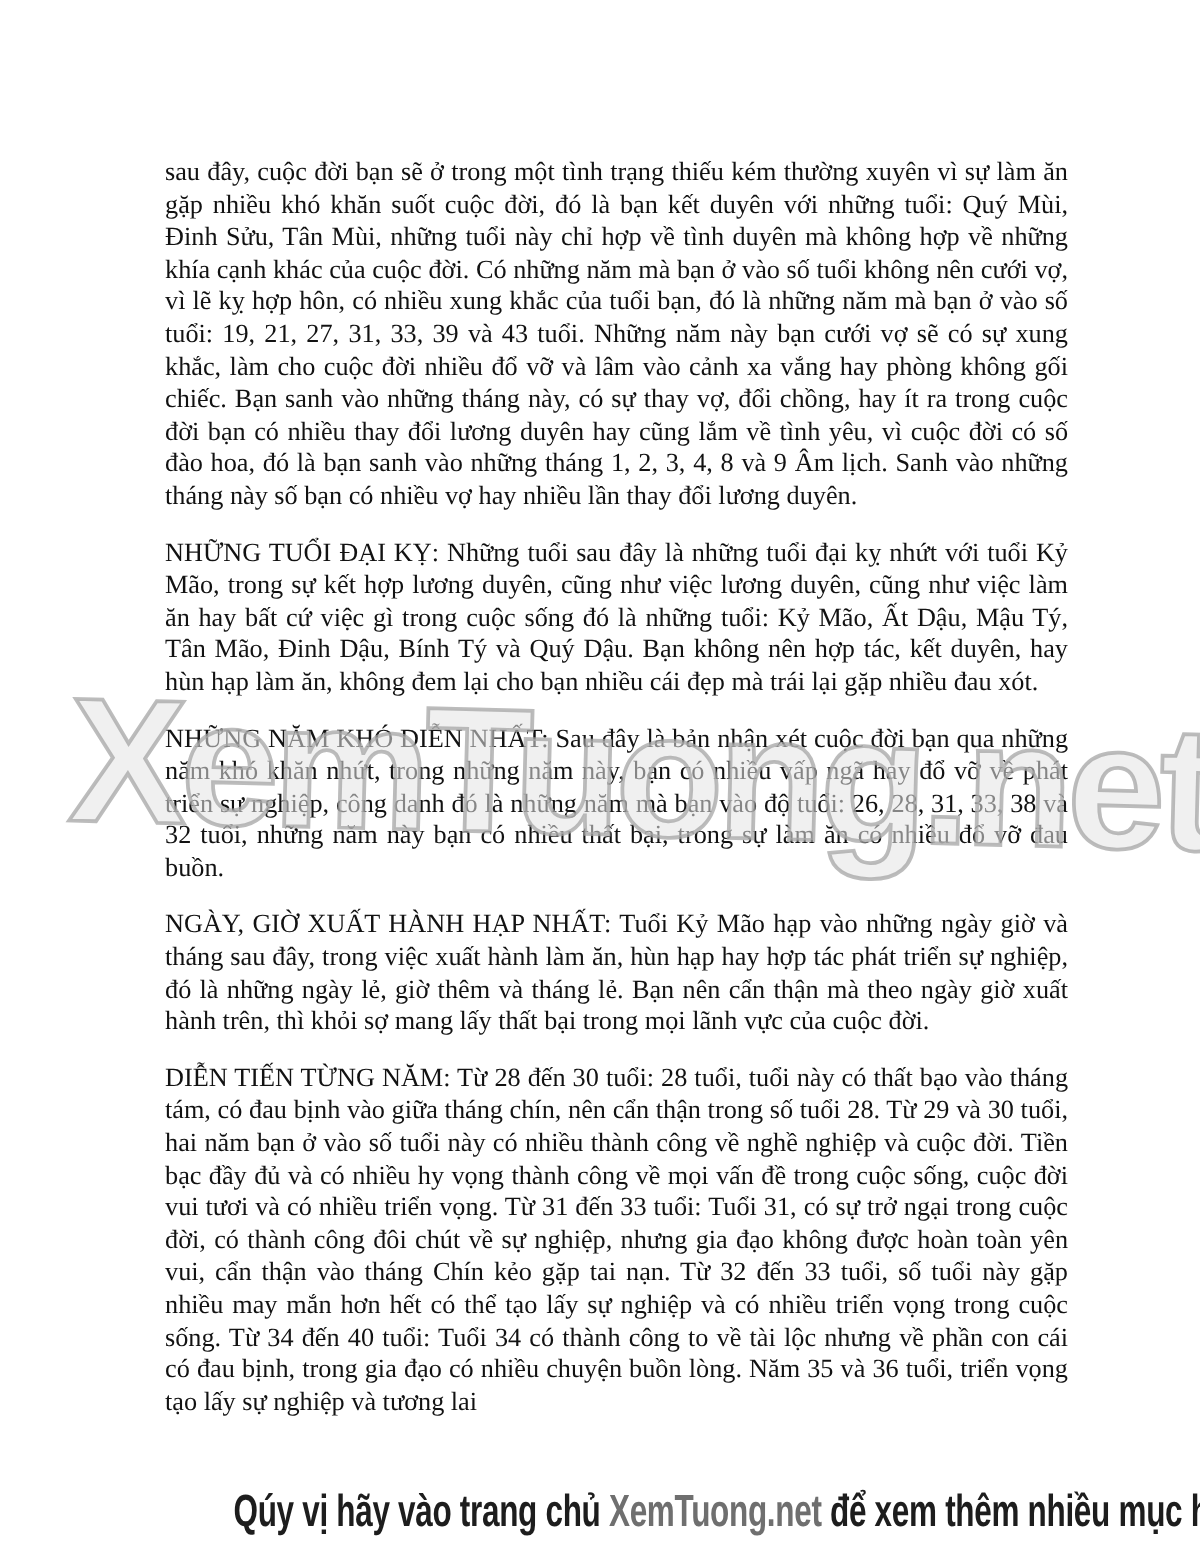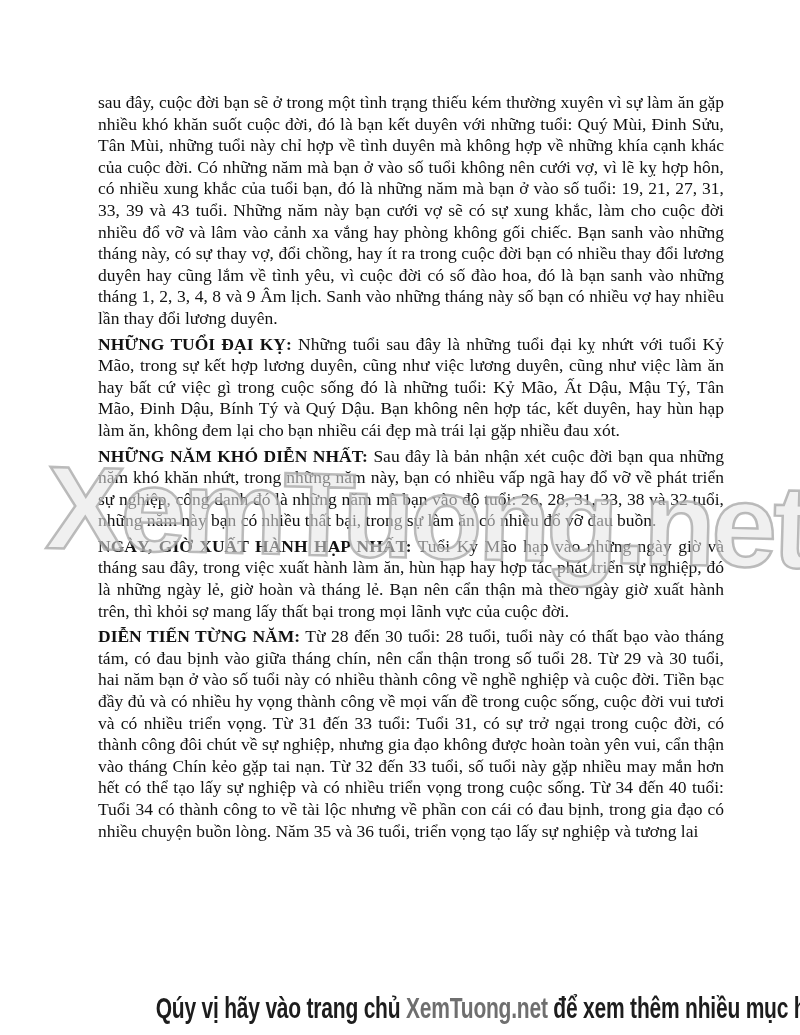--- a/index.html
+++ b/index.html
@@ -14,22 +14,22 @@
   .text-block {
     position: absolute;
     left: 94px;
     top: 88px;
     width: 634px;
     font-size: 17.5px;
     line-height: 21.6px;
     color: #121212;
     text-align: justify;
   }
-  .para { margin: 4px; }
-  .para-heading { font-weight: bold; }
+  .para { margin: 16px; }
+  .para-heading { font-weight: normal; }
   .watermark {
     position: absolute;
     left: 46px;
     top: 448px;
     white-space: nowrap;
     font-family: "Liberation Sans", sans-serif;
     font-weight: bold;
     font-size: 118px;
     letter-spacing: -4px;
     line-height: 1;
@@ -61,21 +61,21 @@
 </style>
 </head>
 <body>
 
 <div class="page">
 
   <div class="text-block">
     <p class="para"><span class="para-heading"></span> <span>sau đây, cuộc đời bạn sẽ ở trong một tình trạng thiếu kém thường xuyên vì sự làm ăn gặp nhiều khó khăn suốt cuộc đời, đó là bạn kết duyên với những tuổi: Quý Mùi, Đinh Sửu, Tân Mùi, những tuổi này chỉ hợp về tình duyên mà không hợp về những khía cạnh khác của cuộc đời. Có những năm mà bạn ở vào số tuổi không nên cưới vợ, vì lẽ kỵ hợp hôn, có nhiều xung khắc của tuổi bạn, đó là những năm mà bạn ở vào số tuổi: 19, 21, 27, 31, 33, 39 và 43 tuổi. Những năm này bạn cưới vợ sẽ có sự xung khắc, làm cho cuộc đời nhiều đổ vỡ và lâm vào cảnh xa vắng hay phòng không gối chiếc. Bạn sanh vào những tháng này, có sự thay vợ, đổi chồng, hay ít ra trong cuộc đời bạn có nhiều thay đổi lương duyên hay cũng lắm về tình yêu, vì cuộc đời có số đào hoa, đó là bạn sanh vào những tháng 1, 2, 3, 4, 8 và 9 Âm lịch. Sanh vào những tháng này số bạn có nhiều vợ hay nhiều lần thay đổi lương duyên.</span></p>
     <p class="para"><span class="para-heading">NHỮNG TUỔI ĐẠI KỴ:</span> <span>Những tuổi sau đây là những tuổi đại kỵ nhứt với tuổi Kỷ Mão, trong sự kết hợp lương duyên, cũng như việc lương duyên, cũng như việc làm ăn hay bất cứ việc gì trong cuộc sống đó là những tuổi: Kỷ Mão, Ất Dậu, Mậu Tý, Tân Mão, Đinh Dậu, Bính Tý và Quý Dậu. Bạn không nên hợp tác, kết duyên, hay hùn hạp làm ăn, không đem lại cho bạn nhiều cái đẹp mà trái lại gặp nhiều đau xót.</span></p>
     <p class="para"><span class="para-heading">NHỮNG NĂM KHÓ DIỄN NHẤT:</span> <span>Sau đây là bản nhận xét cuộc đời bạn qua những năm khó khăn nhứt, trong những năm này, bạn có nhiều vấp ngã hay đổ vỡ về phát triển sự nghiệp, công danh đó là những năm mà bạn vào độ tuổi: 26, 28, 31, 33, 38 và 32 tuổi, những năm này bạn có nhiều thất bại, trong sự làm ăn có nhiều đổ vỡ đau buồn.</span></p>
-    <p class="para"><span class="para-heading">NGÀY, GIỜ XUẤT HÀNH HẠP NHẤT:</span> <span>Tuổi Kỷ Mão hạp vào những ngày giờ và tháng sau đây, trong việc xuất hành làm ăn, hùn hạp hay hợp tác phát triển sự nghiệp, đó là những ngày lẻ, giờ hoàn và tháng lẻ. Bạn nên cẩn thận mà theo ngày giờ xuất hành trên, thì khỏi sợ mang lấy thất bại trong mọi lãnh vực của cuộc đời.</span></p>
+    <p class="para"><span class="para-heading">NGÀY, GIỜ XUẤT HÀNH HẠP NHẤT:</span> <span>Tuổi Kỷ Mão hạp vào những ngày giờ và tháng sau đây, trong việc xuất hành làm ăn, hùn hạp hay hợp tác phát triển sự nghiệp, đó là những ngày lẻ, giờ thêm và tháng lẻ. Bạn nên cẩn thận mà theo ngày giờ xuất hành trên, thì khỏi sợ mang lấy thất bại trong mọi lãnh vực của cuộc đời.</span></p>
     <p class="para"><span class="para-heading">DIỄN TIẾN TỪNG NĂM:</span> <span>Từ 28 đến 30 tuổi: 28 tuổi, tuổi này có thất bạo vào tháng tám, có đau bịnh vào giữa tháng chín, nên cẩn thận trong số tuổi 28. Từ 29 và 30 tuổi, hai năm bạn ở vào số tuổi này có nhiều thành công về nghề nghiệp và cuộc đời. Tiền bạc đầy đủ và có nhiều hy vọng thành công về mọi vấn đề trong cuộc sống, cuộc đời vui tươi và có nhiều triển vọng. Từ 31 đến 33 tuổi: Tuổi 31, có sự trở ngại trong cuộc đời, có thành công đôi chút về sự nghiệp, nhưng gia đạo không được hoàn toàn yên vui, cẩn thận vào tháng Chín kẻo gặp tai nạn. Từ 32 đến 33 tuổi, số tuổi này gặp nhiều may mắn hơn hết có thể tạo lấy sự nghiệp và có nhiều triển vọng trong cuộc sống. Từ 34 đến 40 tuổi: Tuổi 34 có thành công to về tài lộc nhưng về phần con cái có đau bịnh, trong gia đạo có nhiều chuyện buồn lòng. Năm 35 và 36 tuổi, triển vọng tạo lấy sự nghiệp và tương lai</span></p>
   </div>
 
   <div class="watermark">XemTuong.net</div>
 
   <div class="footer">
     <span class="footer-inner"><span>Qúy vị hãy vào trang chủ </span><span class="footer-brand">XemTuong.net</span><span> để xem thêm nhiều mục hay khác</span></span>
   </div>
 
 </div>

